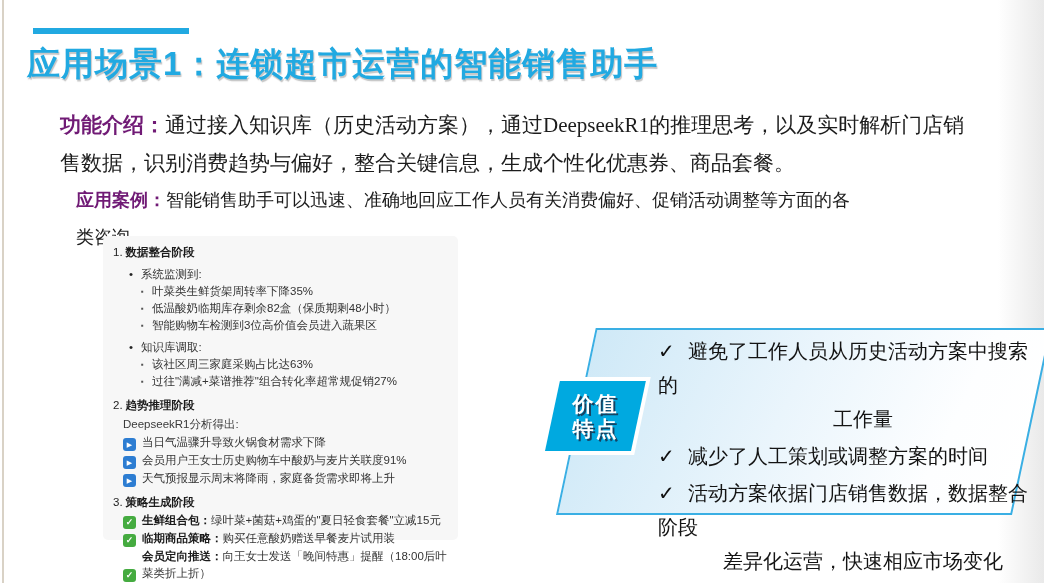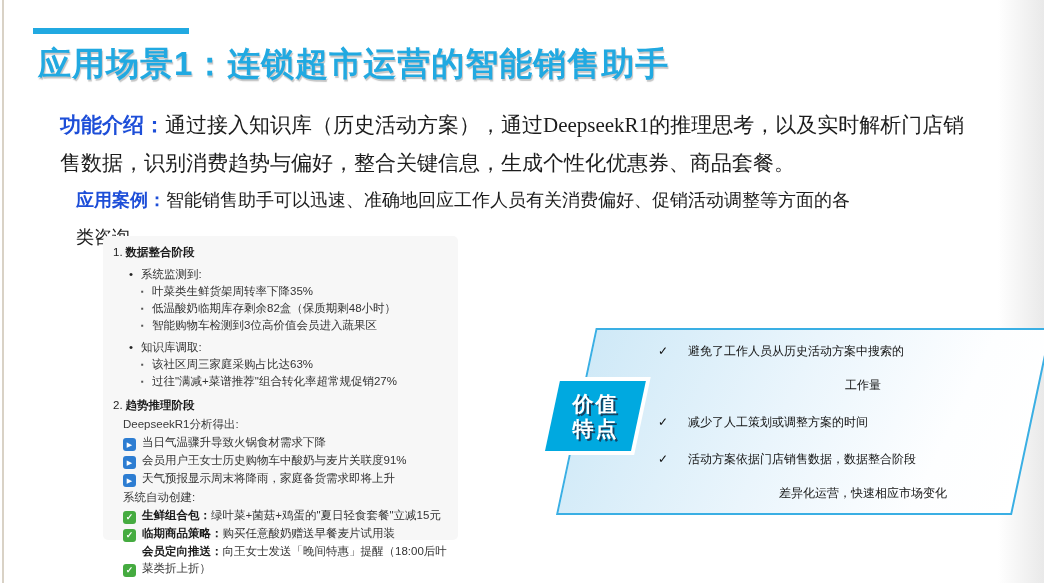--- a/index.html
+++ b/index.html
@@ -2,27 +2,27 @@
 <html><head>
 <meta charset="utf-8">
 <style>
   html,body{margin:0;padding:0;}
   body{font-family:"Liberation Sans",sans-serif;background:#ffffff;}
   .slide{position:relative;width:1044px;height:583px;background:#fff;overflow:hidden;}
   .edge-left{position:absolute;left:2px;top:0;width:2px;height:100%;background:#d9d2c6;}
   .edge-right{position:absolute;right:0;top:0;width:46px;height:100%;
     background:linear-gradient(to right,rgba(235,235,235,0),#e9e9e9);}
   .title-bar{position:absolute;left:33px;top:28px;width:156px;height:6px;background:#21a9e1;}
-  .page-title{position:absolute;left:38px;top:42px;font-size:33px;font-weight:800;
+  .page-title{position:absolute;left:27px;top:42px;font-size:33px;font-weight:800;
     color:#21a9e1;letter-spacing:1px;text-shadow:1px 2px 1px rgba(90,90,90,0.35);
     font-family:"Liberation Sans",sans-serif;white-space:nowrap;}
   .para{position:absolute;left:60px;width:965px;color:#1c1c1c;}
   .para-intro{top:106px;font-family:"Liberation Serif",serif;font-size:21px;line-height:38px;}
   .para-case{top:182px;font-family:"Liberation Sans",sans-serif;font-size:18px;line-height:37px;margin-left:16px;}
-  .para .lbl{color:#1d4ed8;font-weight:bold;}
+  .para .lbl{color:#701a75;font-weight:bold;}
   
   .pbox{position:absolute;left:103px;top:236px;width:355px;height:304px;box-sizing:border-box;
     background:#f7f7f7;border-radius:5px;padding:8px 8px 6px 10px;
     font-size:11.5px;color:#333;line-height:17px;}
   .sec-h{margin-top:7px;color:#222;}
   .sec-h:first-child{margin-top:0;}
   .sec-h b{color:#1a1a1a;margin-left:3px;}
   .row{display:flex;align-items:flex-start;}
   .lv1{margin-top:5px;padding-left:16px;}
   .lv1 .dot{width:12px;color:#222;}
@@ -39,21 +39,21 @@
   .skew{transform:skewX(-12deg);transform-origin:0 100%;}
   .value-shape{position:absolute;left:556px;top:328px;width:452px;height:183px;
     border:2px solid #3aafe4;
     background:linear-gradient(105deg,#cfe9f7 0%,#eaf5fc 45%,#fdfeff 80%,#ffffff 100%);}
   .value-badge{position:absolute;left:545px;top:381px;width:86px;height:70px;background:#00a9e0;
     box-shadow:0 0 0 4px #ffffff;display:flex;align-items:center;justify-content:center;}
   .badge-text{transform:skewX(12deg);color:#fff;font-size:21px;font-weight:900;
     line-height:25px;text-align:center;letter-spacing:2px;
     text-shadow:2px 2px 0 rgba(23,55,84,0.9);}
   .value-list{position:absolute;left:658px;top:334px;width:380px;color:#141414;
-    font-size:12px;line-height:34px;}
+    font-size:20px;line-height:34px;}
   .vitem{margin-bottom:3px;}
   .vitem .chk{display:inline-block;width:30px;color:#101010;}
   .vitem .cont{padding-left:30px;text-align:center;}
 </style>
 </head>
 <body>
 
 <div class="slide">
   <div class="edge-left"></div>
   <div class="edge-right"></div>
@@ -115,21 +115,23 @@
     </div>
     <div class="irow">
       <span class="ic ic-play">▶</span>
       <span>会员用户王女士历史购物车中酸奶与麦片关联度91%</span>
     </div>
     <div class="irow">
       <span class="ic ic-play">▶</span>
       <span>天气预报显示周末将降雨，家庭备货需求即将上升</span>
     </div>
 
-    <div class="lead">系统自动创建:</div>
+    <div class="sec-h">
+      <span>3.</span><b>策略生成阶段</b>
+    </div>
     <div class="irow">
       <span class="ic ic-check">✓</span>
       <span><b>生鲜组合包：</b><span>绿叶菜+菌菇+鸡蛋的"夏日轻食套餐"立减15元</span></span>
     </div>
     <div class="irow">
       <span class="ic ic-check">✓</span>
       <span><b>临期商品策略：</b><span>购买任意酸奶赠送早餐麦片试用装</span></span>
     </div>
     <div class="irow">
       <span class="ic ic-check">✓</span>

